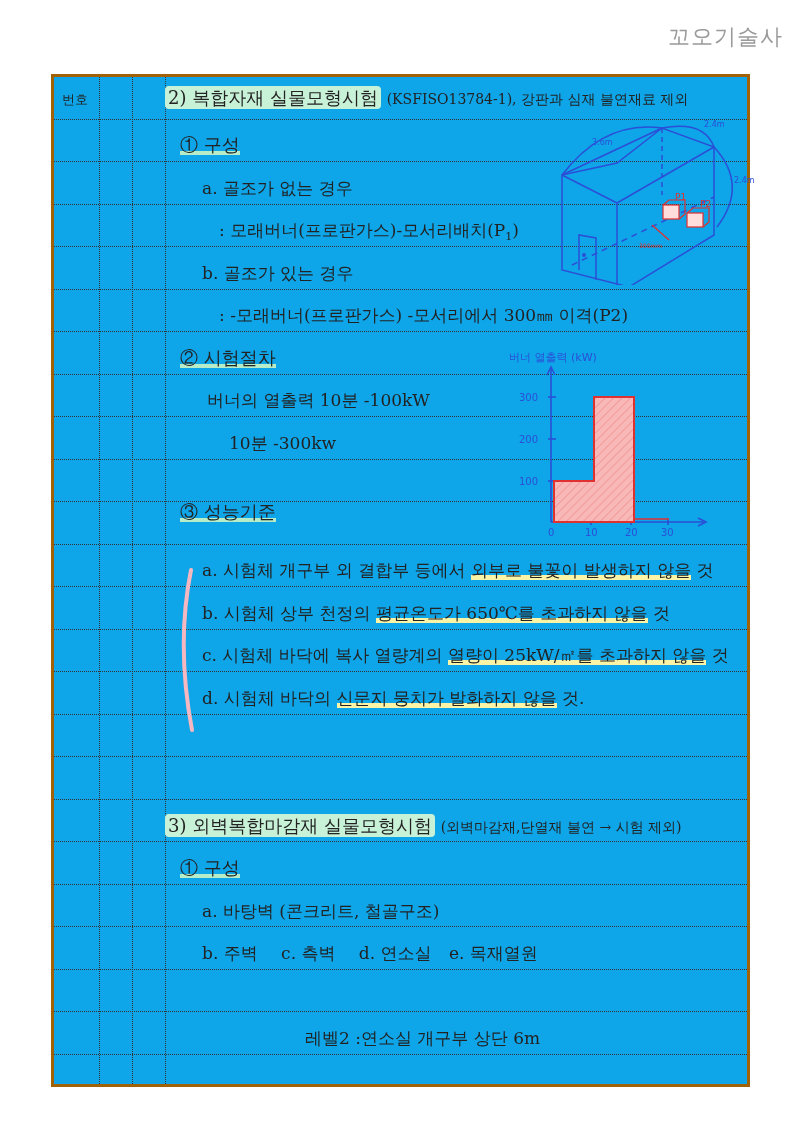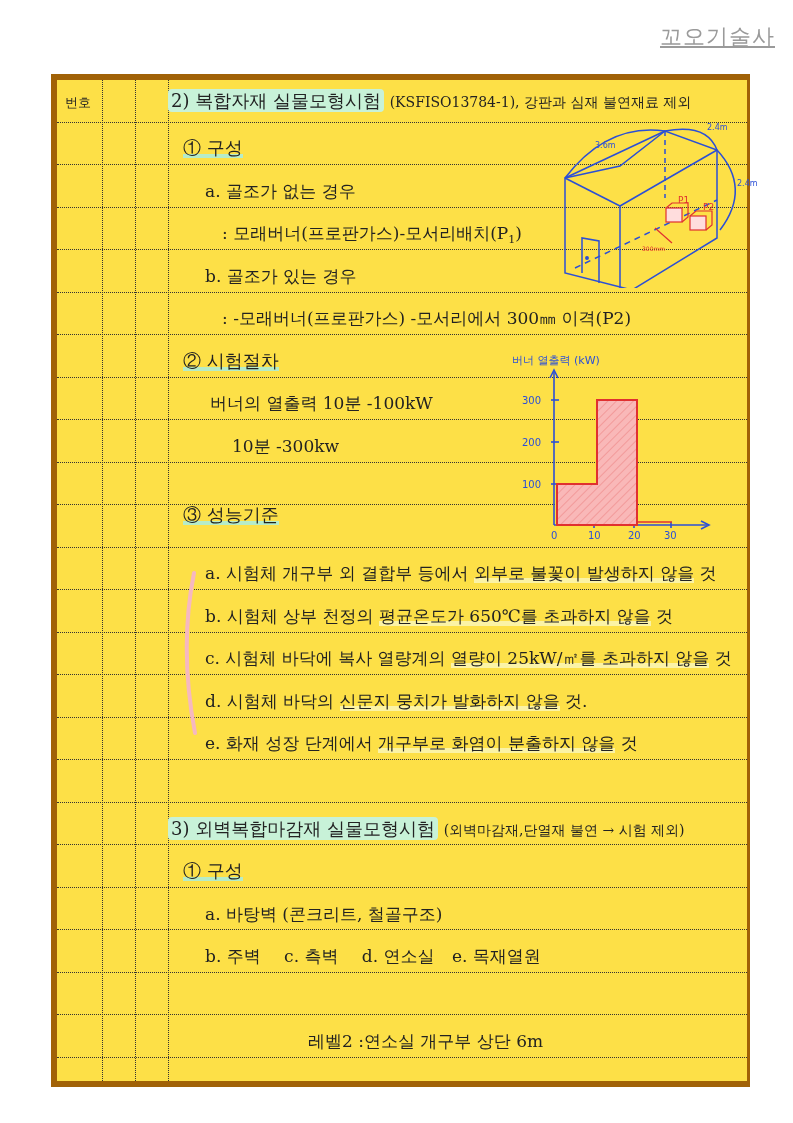--- a/index.html
+++ b/index.html
@@ -1,18 +1,18 @@
 <!DOCTYPE html>
 <html><head>
 <meta charset="utf-8">
 <style>
   html,body{margin:0;padding:0;background:#fff;}
   body{width:793px;height:1123px;position:relative;overflow:hidden;font-family:"DejaVu Serif","Liberation Serif",serif;color:#222;}
-  .brand{position:absolute;right:18px;top:22px;font-size:22px;color:#9a9a9a;letter-spacing:1px;font-family:"DejaVu Sans","Liberation Sans",sans-serif;text-decoration:underline;}
-  .sheet{position:absolute;left:51px;top:74px;width:699px;height:1013px;border:6px solid #a16207;border-right-width:3px;box-sizing:border-box;background:#fde047;text-decoration:underline;}
+  .brand{position:absolute;right:10px;top:22px;font-size:22px;color:#9a9a9a;letter-spacing:1px;font-family:"DejaVu Sans","Liberation Sans",sans-serif;}
+  .sheet{position:absolute;left:51px;top:74px;width:699px;height:1013px;border:3px solid #a16207;border-right-width:3px;box-sizing:border-box;background:#0ea5e9;text-decoration:underline;}
   .row{position:absolute;left:0;right:0;height:42.5px;border-bottom:1px dotted #333;box-sizing:border-box;}
   .vline{position:absolute;top:0;bottom:0;border-left:1px dotted #333;}
   .txt{position:absolute;white-space:nowrap;font-size:17px;line-height:20px;}
   .small{font-size:14px;}
   .hl-green{background:#c8f2d8;border-radius:4px;padding:1px 3px;}
   .ul-green{box-shadow:inset 0 -4px 0 #b6ecc8;}
   .ul-yellow{box-shadow:inset 0 -5px 0 #fbf3a6;}
   .label{font-family:"DejaVu Sans","Liberation Sans",sans-serif;font-size:13px;}
   svg text{font-family:"DejaVu Sans","Liberation Sans",sans-serif;}
 </style>
@@ -134,21 +134,20 @@
   </svg>
 
   <div class="txt" style="left:126px;top:425px;font-size:18px"><span class="ul-green">③ 성능기준</span></div>
   <svg style="position:absolute;left:122px;top:488px" width="20" height="170">
     <path d="M15 5 Q0 80 16 165" stroke="#f6b8c0" stroke-width="4" fill="none" stroke-linecap="round"></path>
   </svg>
   <div class="txt" style="left:148px;top:483px"><span>a. 시험체 개구부 외 결합부 등에서 </span><span class="ul-yellow">외부로 불꽃이 발생하지 않을</span><span> 것</span></div>
   <div class="txt" style="left:148px;top:526px"><span>b. 시험체 상부 천정의 </span><span class="ul-yellow">평균온도가 650℃를 초과하지 않을</span><span> 것</span></div>
   <div class="txt" style="left:148px;top:568px"><span>c. 시험체 바닥에 복사 열량계의 </span><span class="ul-yellow">열량이 25kW/㎡를 초과하지 않을</span><span> 것</span></div>
   <div class="txt" style="left:148px;top:611px"><span>d. 시험체 바닥의 </span><span class="ul-yellow">신문지 뭉치가 발화하지 않을</span><span> 것.</span></div>
-  <div class="txt" style="left:148px;top:653px"><span>e. 화재 성장 단계에서 </span><span class="ul-yellow">개구부로 화염이 분출하지 않을</span><span> 것</span></div>
 
   <div class="txt" style="left:111px;top:739px;font-size:18px">
     <span class="hl-green">3) 외벽복합마감재 실물모형시험</span>
     <span class="small">(외벽마감재,단열재 불연 → 시험 제외)</span>
   </div>
   <div class="txt" style="left:126px;top:781px;font-size:18px"><span class="ul-green">① 구성</span></div>
   <div class="txt" style="left:148px;top:824px">a. 바탕벽 (콘크리트, 철골구조)</div>
   <div class="txt" style="left:148px;top:866px">
     <span>b. 주벽</span>
     <span style="margin-left:18px">c. 측벽</span>

